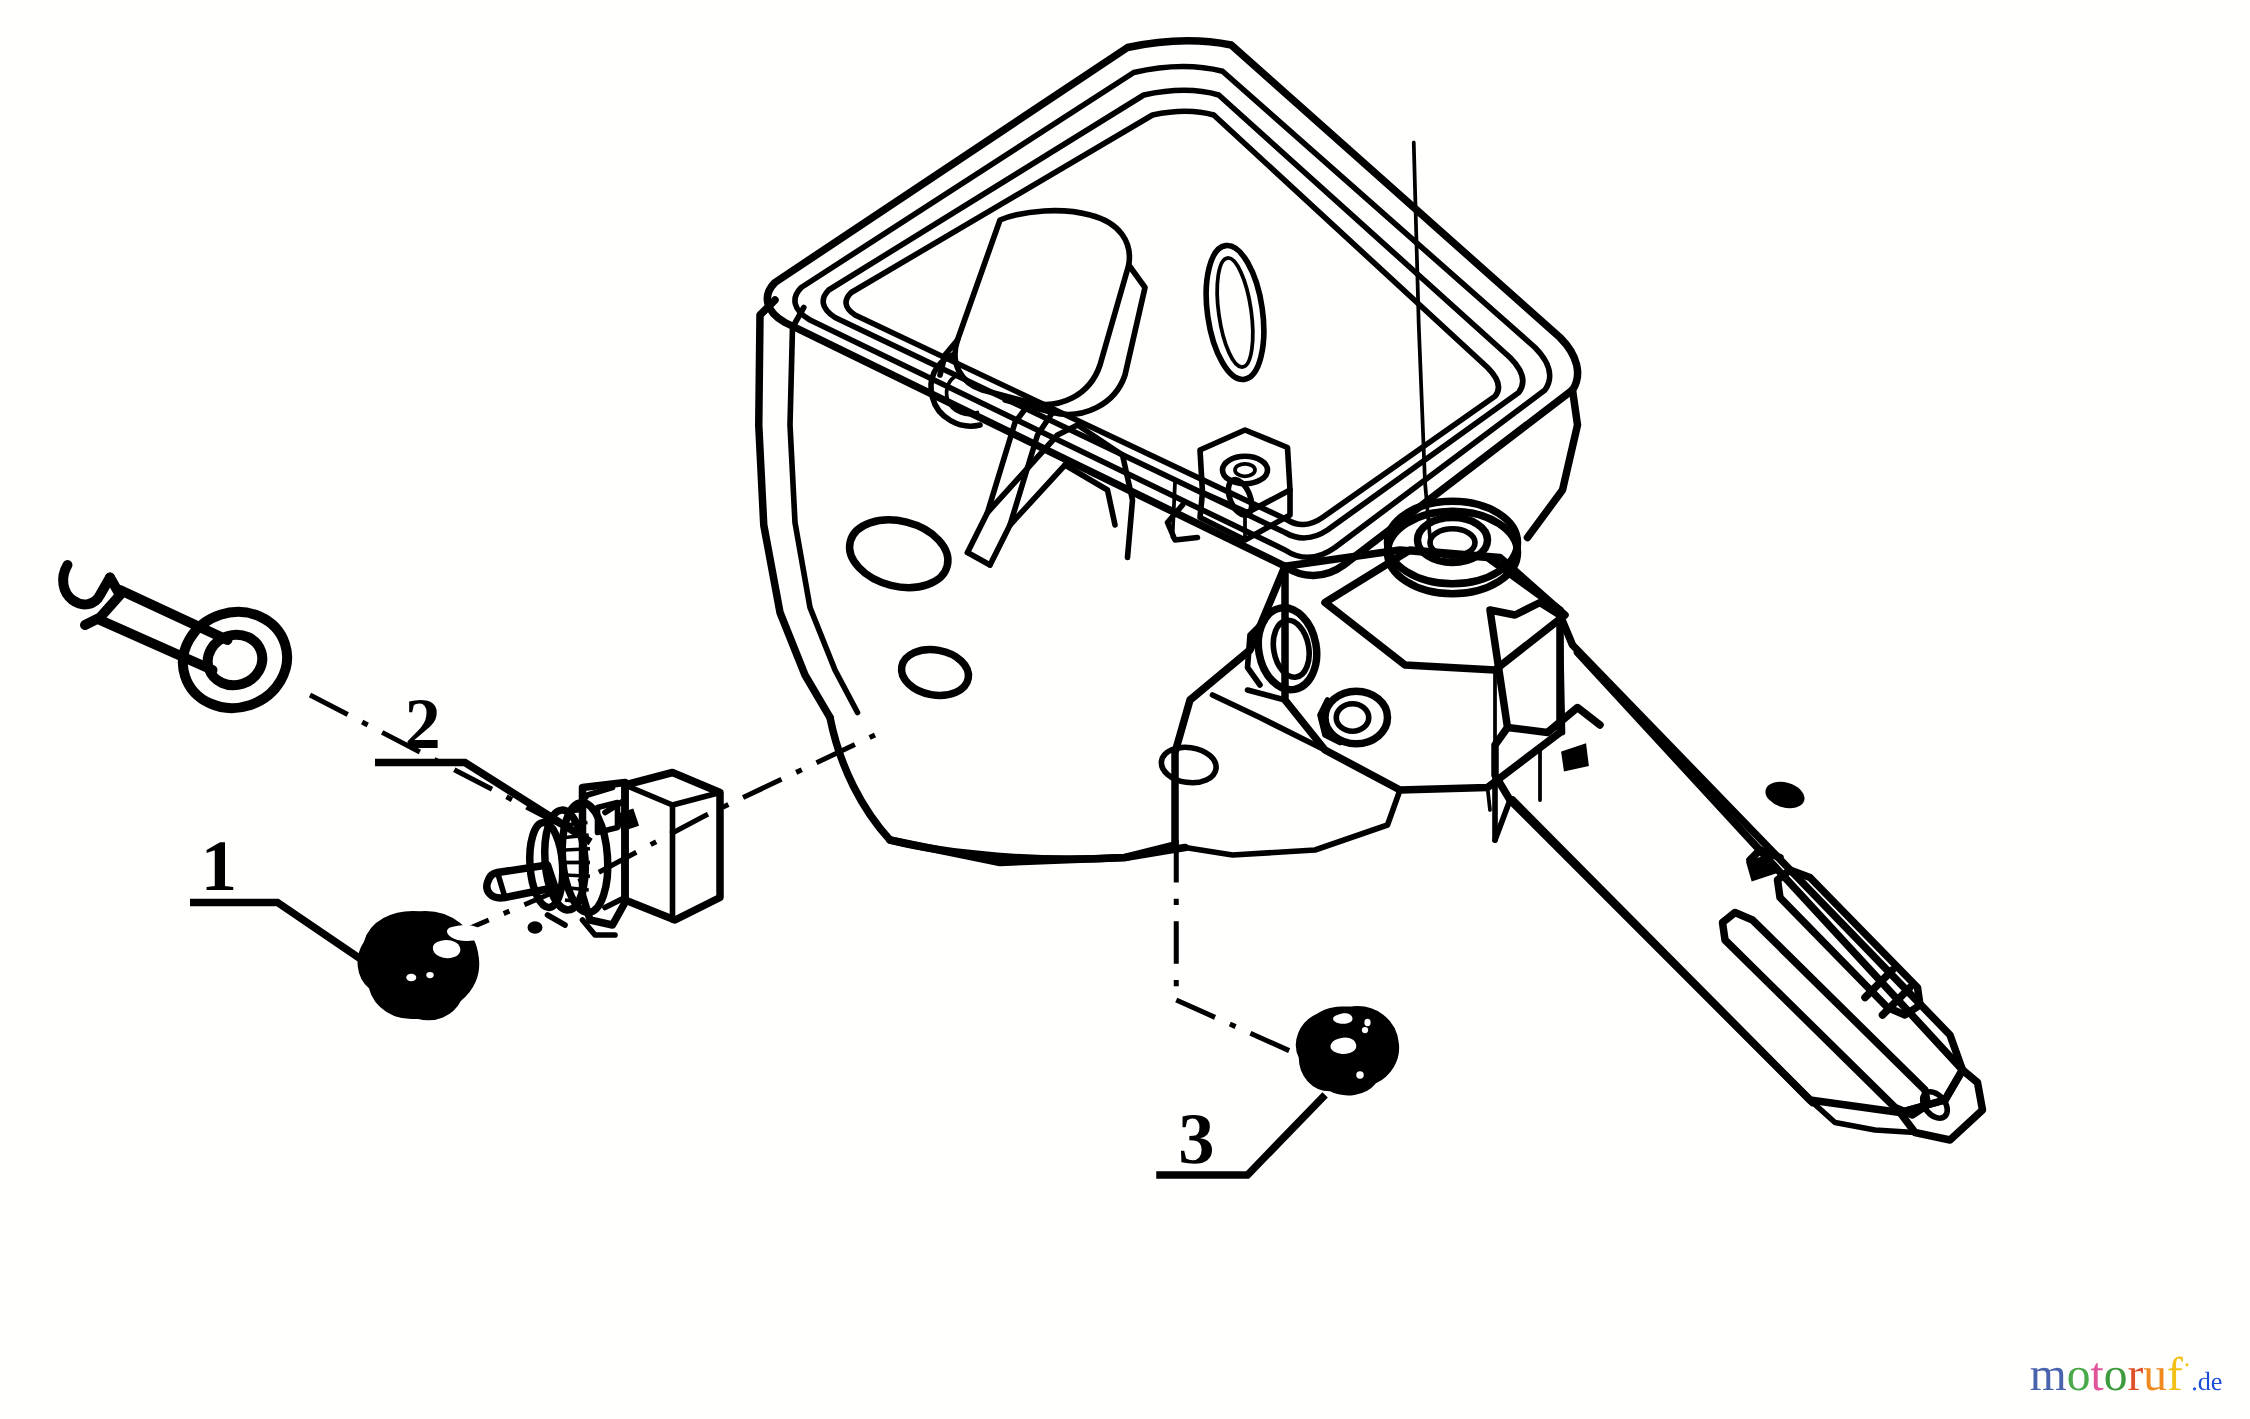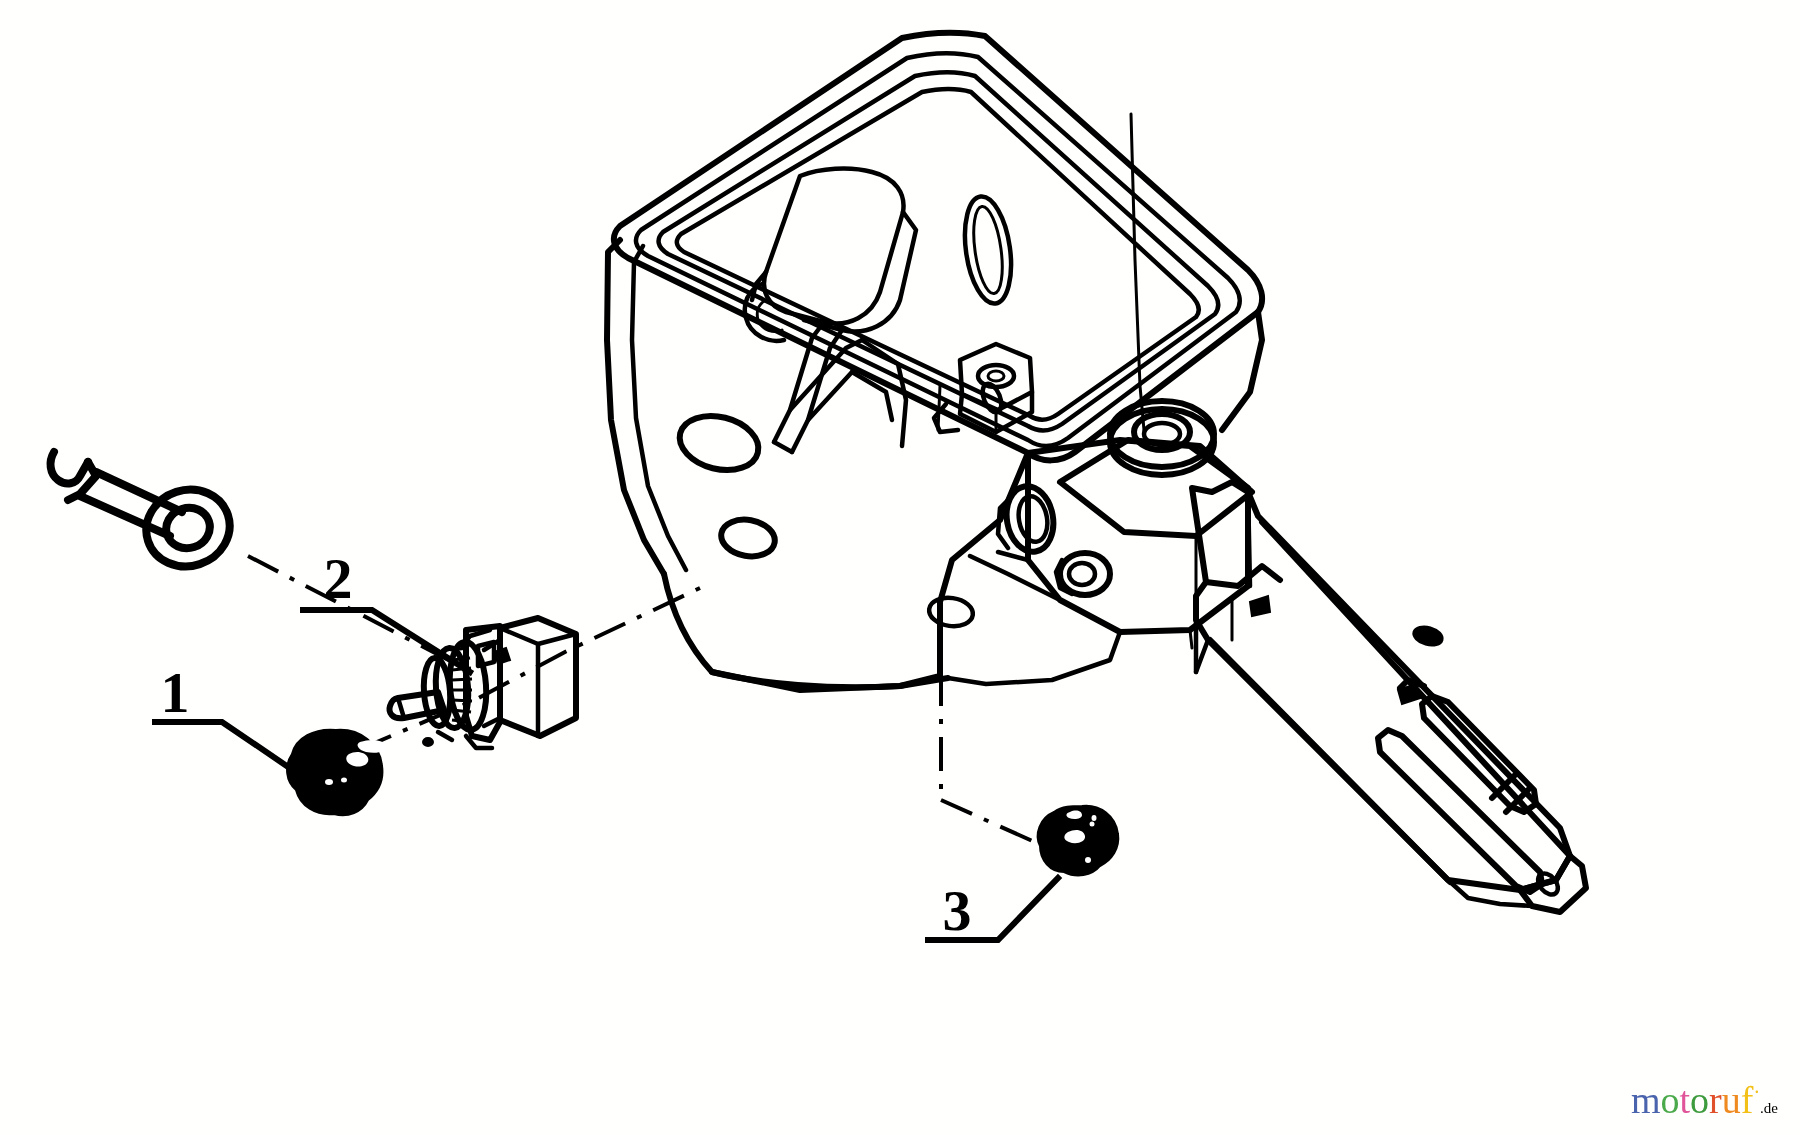--- a/index.html
+++ b/index.html
@@ -50,22 +50,22 @@
     line-height:1;
     white-space:nowrap;
     user-select:none;
   }
   #watermark .wl{font-weight:normal;}
   #watermark .dot-accent{
     font-size:20px;
     vertical-align:super;
   }
   #watermark .tld{
-    font-size:15px;
-    color:#000000;
+    font-size:21px;
+    color:#1d4ed8;
     letter-spacing:0px;
     margin-top:36px;
   }
 </style>
 </head>
 <body>
 
 <div id="stage">
 
   <svg id="diagram" viewBox="0 0 1800 1135" xmlns="http://www.w3.org/2000/svg">

